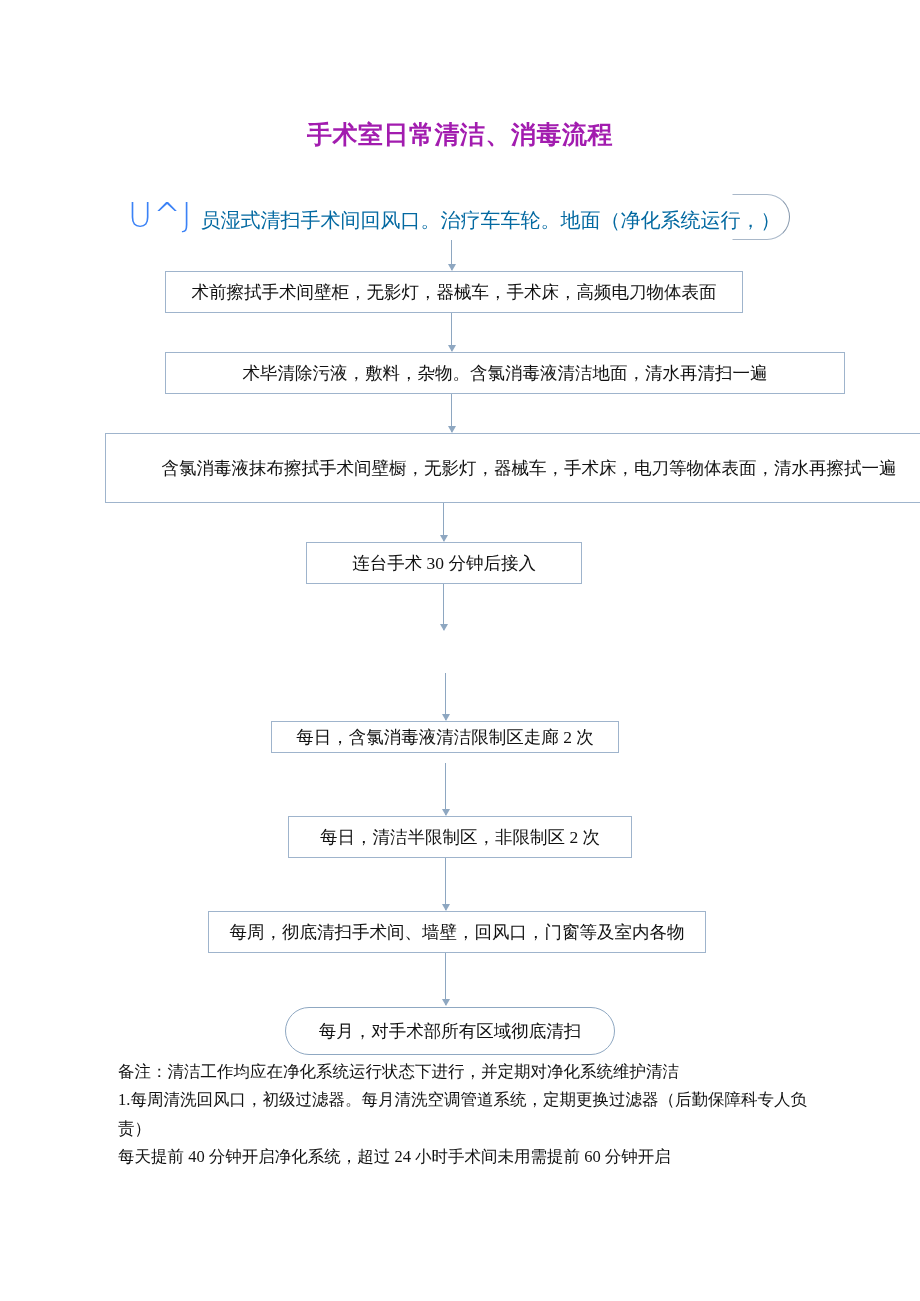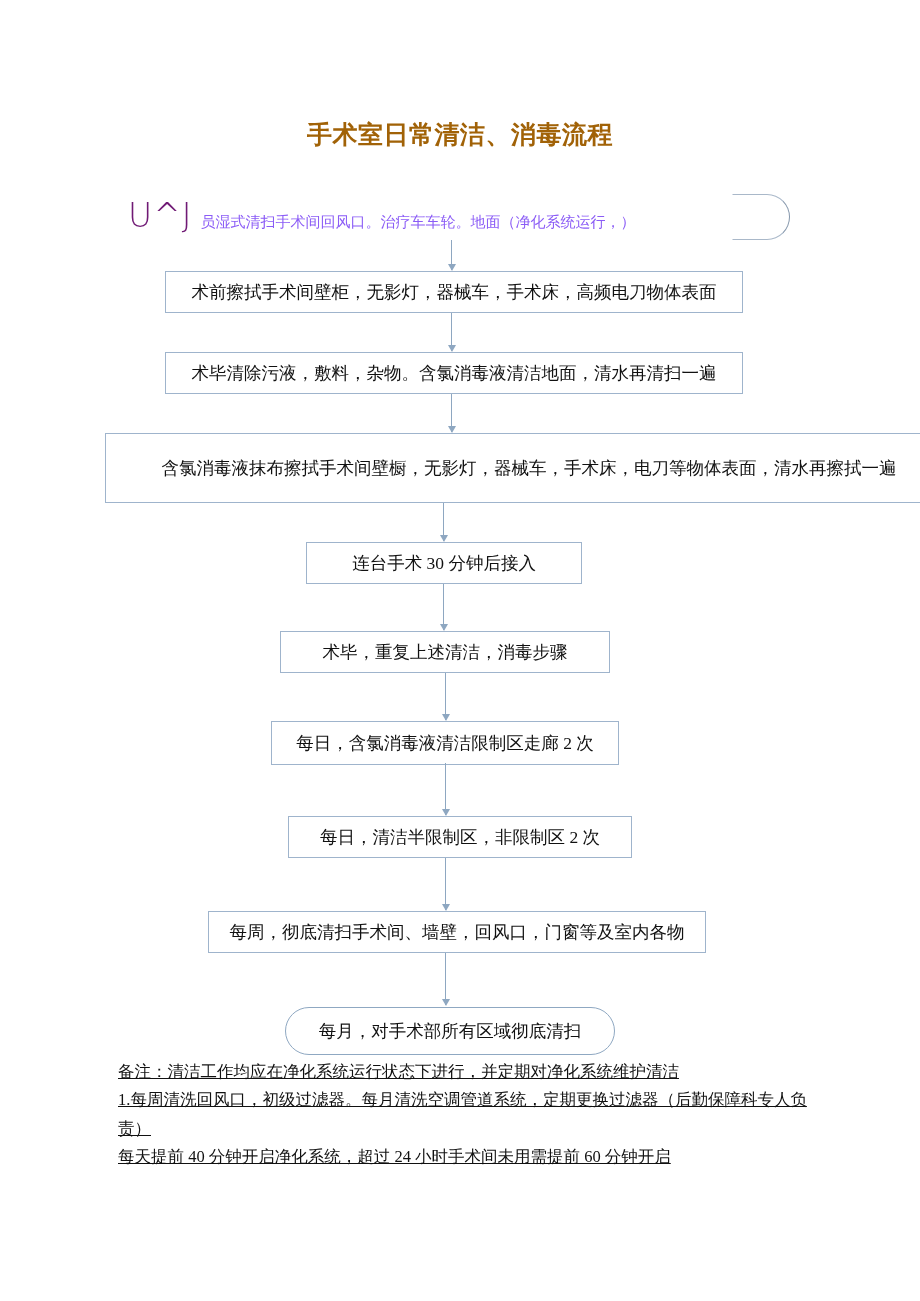--- a/index.html
+++ b/index.html
@@ -28,21 +28,21 @@
   .title {
     position: absolute;
     top: 118px;
     left: 0;
     width: 920px;
     text-align: center;
     font-family: Liberation Serif, serif;
     font-weight: bold;
     font-size: 25px;
     letter-spacing: 0.5px;
-    color: #a16207;
+    color: #a21caf;
   }
 
   
   .node {
     position: absolute;
     box-sizing: border-box;
     background: #ffffff;
     border: 1px solid #9fb4cc;
     display: flex;
     align-items: center;
@@ -83,26 +83,26 @@
   .ghost-text {
     display: flex;
     align-items: baseline;
     white-space: nowrap;
   }
   .ghost-prefix {
     font-family: "DejaVu Sans", "Liberation Sans", sans-serif;
     font-size: 33px;
     font-weight: 300;
     letter-spacing: 1px;
-    color: #701a75;
+    color: #3b82f6;
     margin-right: 8px;
   }
   .ghost-body {
-    font-size: 15px;
-    color: #8b5cf6;
+    font-size: 20px;
+    color: #0369a1;
   }
 
   
   .conn {
     position: absolute;
     width: 1.4px;
     background: #8ea7c1;
   }
   .conn::after {
     content: "";
@@ -121,21 +121,21 @@
   .notes {
     position: absolute;
     left: 118px;
     top: 1058px;
     width: 700px;
     font-family: "Liberation Serif", "DejaVu Serif", serif;
     font-size: 16.5px;
     line-height: 1.72;
     color: #111111;
   }
-  .notes p { margin: 0; text-decoration: underline; }
+  .notes p { margin: 0; }
 </style>
 </head>
 <body>
 
 <div class="page">
 
   <div class="title">手术室日常清洁、消毒流程</div>
 
   <div class="node ghost" style="left:128px; top:190px; width:660px; height:52px;">
     <span class="ghost-text">
@@ -144,37 +144,36 @@
     </span>
     <span class="ghost-arc"></span>
   </div>
 
   <div class="conn" style="left:451px; top:240px; height:30px;"></div>
 
   <div class="node" style="left:165px; top:271px; width:578px; height:42px;">术前擦拭手术间壁柜，无影灯，器械车，手术床，高频电刀物体表面</div>
 
   <div class="conn" style="left:451px; top:313px; height:38px;"></div>
 
-  <div class="node" style="left:165px; top:352px; width:578px; height:42px;">术毕清除污液，敷料，杂物。含氯消毒液清洁地面，清水再清扫一遍</div>
+  <div class="node" style="left:165px; top:352px; width:680px; height:42px;">术毕清除污液，敷料，杂物。含氯消毒液清洁地面，清水再清扫一遍</div>
 
   <div class="conn" style="left:451px; top:394px; height:38px;"></div>
 
   <div class="node" style="left:105px; top:433px; width:848px; height:70px;">含氯消毒液抹布擦拭手术间壁橱，无影灯，器械车，手术床，电刀等物体表面，清水再擦拭一遍</div>
 
   <div class="conn" style="left:443px; top:503px; height:38px;"></div>
 
   <div class="node" style="left:306px; top:542px; width:276px; height:42px;">连台手术 30 分钟后接入</div>
 
   <div class="conn" style="left:443px; top:584px; height:46px;"></div>
 
-  <div class="node" style="left:280px; top:631px; width:330px; height:42px;">术毕，重复上述清洁，消毒步骤</div>
 
   <div class="conn" style="left:445px; top:673px; height:47px;"></div>
 
-  <div class="node" style="left:271px; top:721px; width:348px; height:44px;">每日，含氯消毒液清洁限制区走廊 2 次</div>
+  <div class="node" style="left:271px; top:721px; width:348px; height:32px;">每日，含氯消毒液清洁限制区走廊 2 次</div>
 
   <div class="conn" style="left:445px; top:763px; height:52px;"></div>
 
   <div class="node" style="left:288px; top:816px; width:344px; height:42px;">每日，清洁半限制区，非限制区 2 次</div>
 
   <div class="conn" style="left:445px; top:858px; height:52px;"></div>
 
   <div class="node" style="left:208px; top:911px; width:498px; height:42px;">每周，彻底清扫手术间、墙壁，回风口，门窗等及室内各物</div>
 
   <div class="conn" style="left:445px; top:953px; height:52px;"></div>

